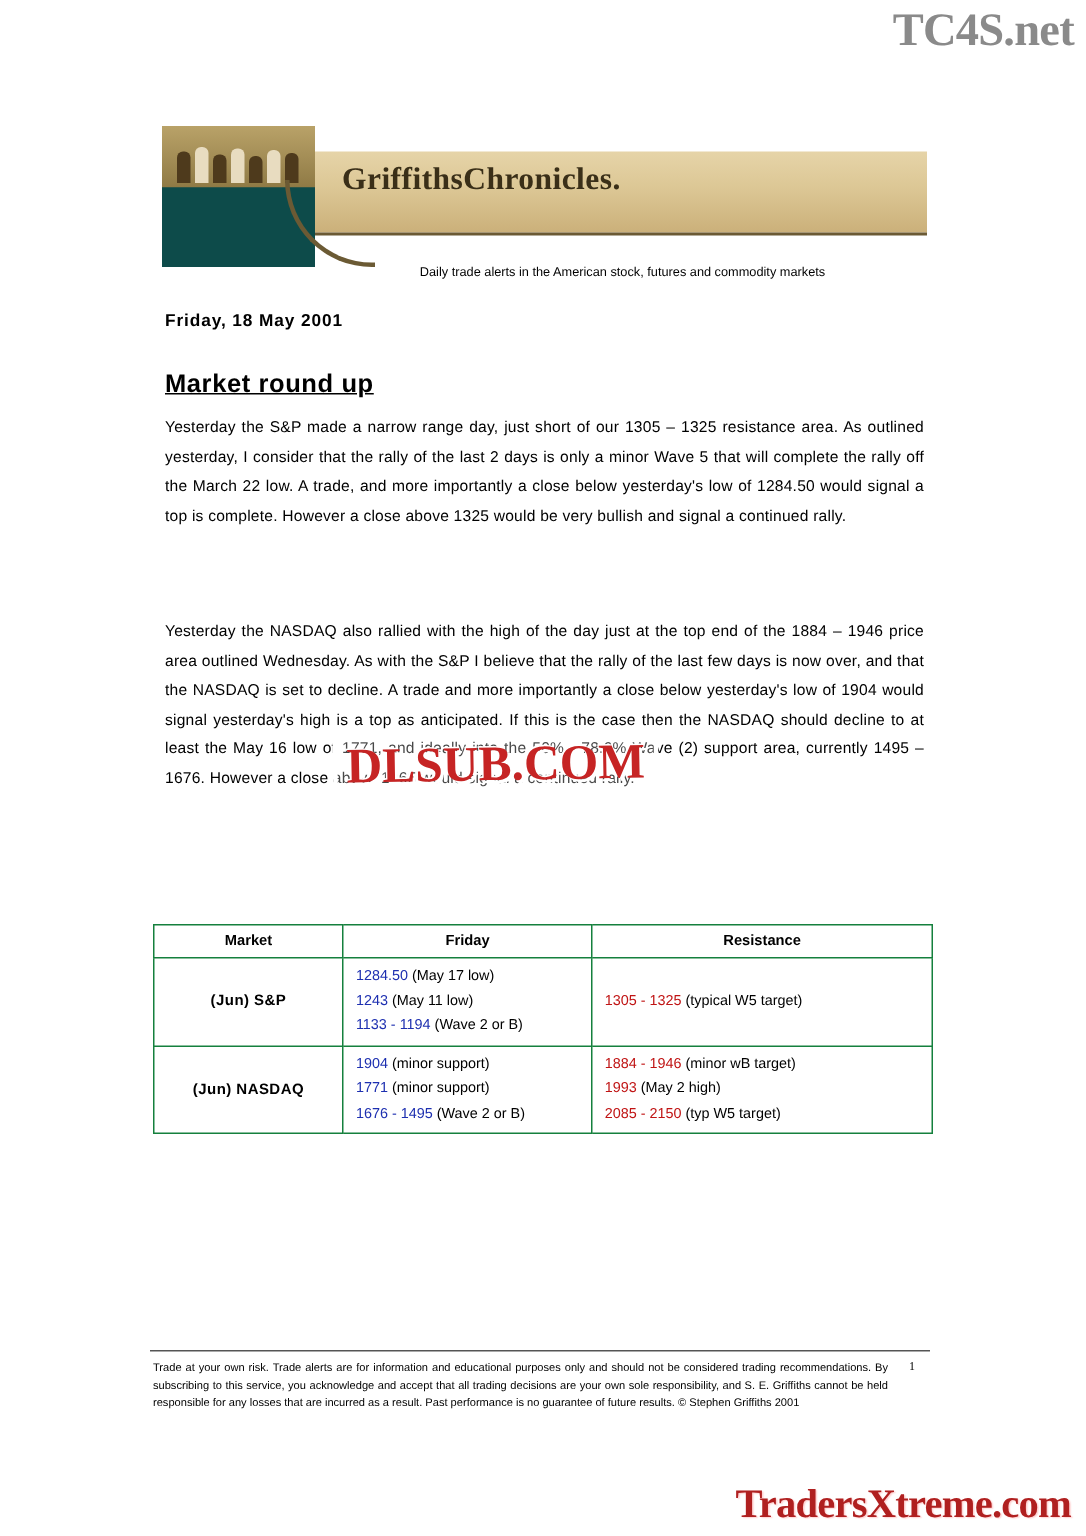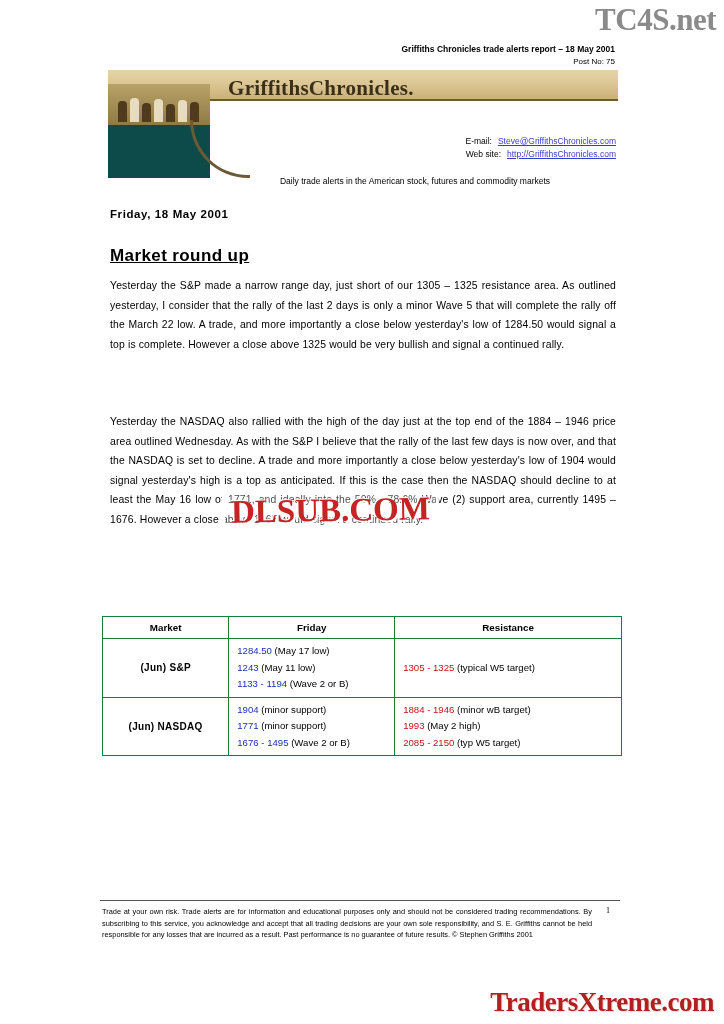--- a/index.html
+++ b/index.html
@@ -68,24 +68,24 @@
   }
   .report-head .post {
     font-weight: normal;
     font-size: 8px;
     margin-top: 3px;
   }
 
   
   .banner {
     position: absolute;
-    top: 70px;
+    top: 101px;
     left: 108px;
     width: 510px;
-    height: 31px;
+    height: 56px;
     background: linear-gradient(180deg,#e6d4a8 0%, #dcc795 45%, #cbb07a 100%);
     border-bottom: 2px solid #6b5a34;
   }
   .banner-title {
     position: absolute;
     left: 120px;
     top: 6px;
     font-family: "Liberation Serif", serif;
     font-size: 21px;
     font-weight: bold;
@@ -245,53 +245,39 @@
     font-family: "Liberation Serif", serif;
     font-size: 8px;
     color: #000;
   }
 </style>
 </head>
 <body>
 
 <div class="page">
 
-  <div class="report-head">
-    <div>Griffiths Chronicles trade alerts report – 18   May 2001</div>
-    <div class="post">Post No: 75</div>
-  </div>
 
   <div class="banner">
     <div class="banner-title">GriffithsChronicles.</div>
   </div>
   <div class="banner-img">
     <div class="sky"></div>
     <div class="figs">
       <div class="fig" style="left:4px;height:21px;"></div>
       <div class="fig w" style="left:16px;height:24px;"></div>
       <div class="fig" style="left:28px;height:19px;"></div>
       <div class="fig w" style="left:40px;height:23px;"></div>
       <div class="fig" style="left:52px;height:18px;"></div>
       <div class="fig w" style="left:64px;height:22px;"></div>
       <div class="fig" style="left:76px;height:20px;"></div>
     </div>
     <div class="teal"></div>
   </div>
   <div class="banner-arc"></div>
 
-  <div class="contact">
-    <div class="row">
-      <span class="lbl">E-mail:</span>
-      <a href="#">Steve@GriffithsChronicles.com</a>
-    </div>
-    <div class="row">
-      <span class="lbl">Web site:</span>
-      <a href="#">http://GriffithsChronicles.com</a>
-    </div>
-  </div>
 
   <div class="tagline">Daily trade alerts in the American stock, futures and commodity markets</div>
 
   <div class="dateline">Friday, 18 May 2001</div>
 
   <div class="section-title">Market  round  up</div>
 
   <div class="body-copy para1">Yesterday the S&amp;P made a narrow range day, just short of our 1305 – 1325 resistance area. As outlined yesterday, I consider that the rally of the last 2 days is only a minor Wave 5 that will complete the rally off the March 22 low. A trade, and more importantly a close below yesterday's low of 1284.50 would signal a top is complete. However a close above 1325 would be very bullish and signal a continued rally.</div>
   <div class="body-copy para2">Yesterday the NASDAQ also rallied with the high of the day just at the top end of the 1884 – 1946 price area outlined Wednesday. As with the S&amp;P I believe that the rally of the last few days is now over, and that the NASDAQ is set to decline. A trade and more importantly a close below yesterday's low of 1904 would signal yesterday's high is a top as anticipated. If this is the case then the NASDAQ should decline to at least the May 16 low of 1771, and ideally into the 50% - 78.6% Wave (2) support area, currently 1495 – 1676. However a close above 1965 would signal a continued rally.</div>
 

